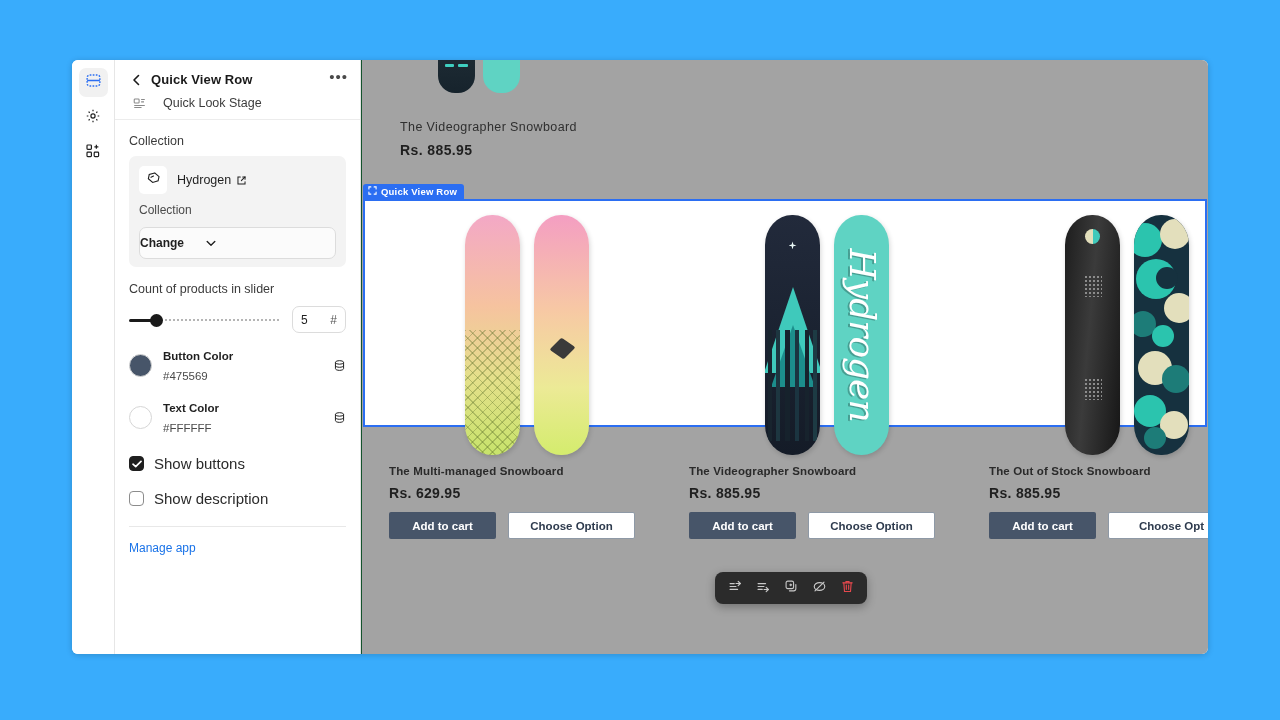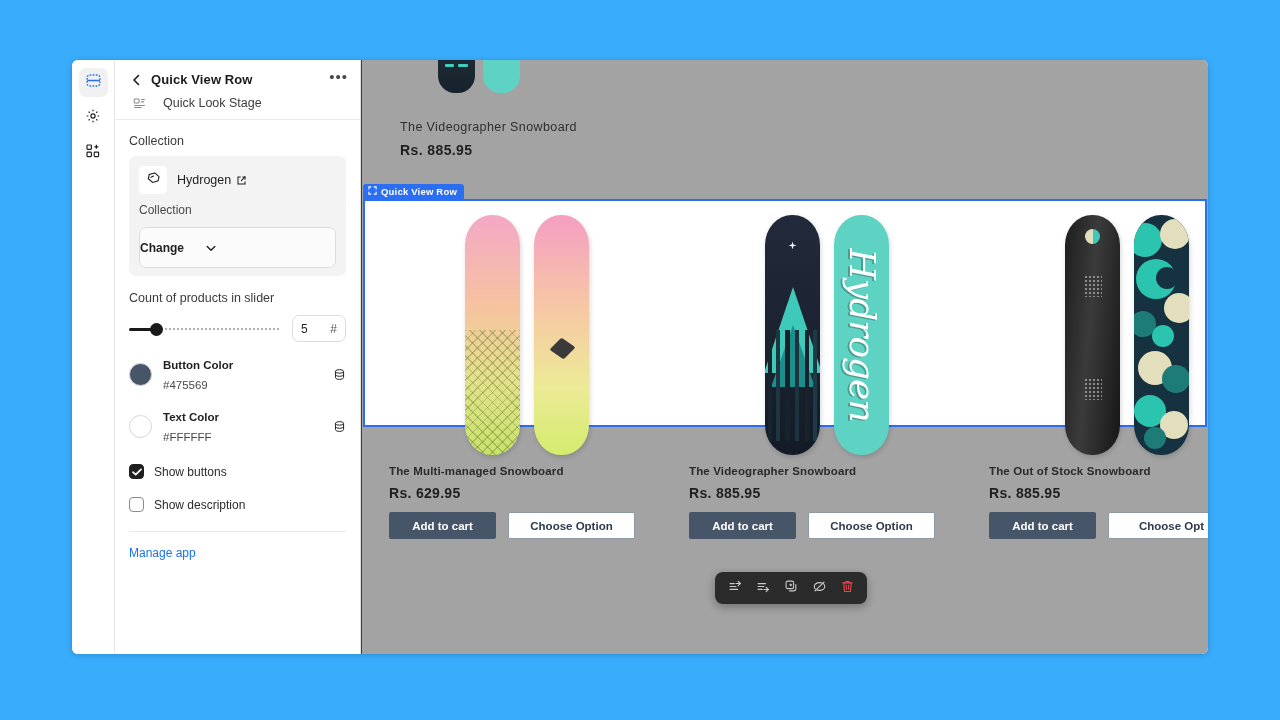--- a/index.html
+++ b/index.html
@@ -103,21 +103,21 @@
     font-size: 12.5px; color: #1f1f1f;
     display: flex; align-items: center; gap: 5px;
   }
   .ext-ico { color: #1f1f1f; display: inline-flex; }
   .coll-sub { font-size: 12px; color: #4a4a4a; margin-top: 9px; }
   .change-btn {
     margin-top: 10px;
     background: #fbfbfb;
     border: 1px solid #dcdcdc;
     border-radius: 7px;
-    height: 41px;
+    height: 32px;
     width: 100%;
     display: flex; align-items: center; justify-content: flex-start;
     gap: 22px;
     font-size: 12px; font-weight: bold; color: #1f1f1f;
     cursor: pointer;
   }
 
   .count-label { font-size: 12.5px; color: #3b3b3b; margin: 15px 0 10px 0; }
 
   .slider-row { display: flex; align-items: center; gap: 12px; }
@@ -166,21 +166,21 @@
   .check-row {
     display: flex; align-items: center; gap: 10px; margin-top: 18px;
   }
   .cbox {
     width: 15px; height: 15px; border-radius: 4px;
     border: 1.5px solid #8c8c8c; background: #fff;
     display: flex; align-items: center; justify-content: center;
     cursor: pointer; flex: 0 0 15px;
   }
   .cbox.on { background: #1f1f1f; border-color: #1f1f1f; }
-  .check-label { font-size: 12px; color: #2b2b2b; }
+  .check-label { font-size: 15px; color: #2b2b2b; }
 
   .divider { height: 1px; background: #e8e8e8; margin: 19px 0 0 0; }
   .manage-link {
     display: inline-block; margin-top: 14px;
     font-size: 12px; color: #1a73e8; 
     cursor: pointer;
   }
 
   
   .preview {

